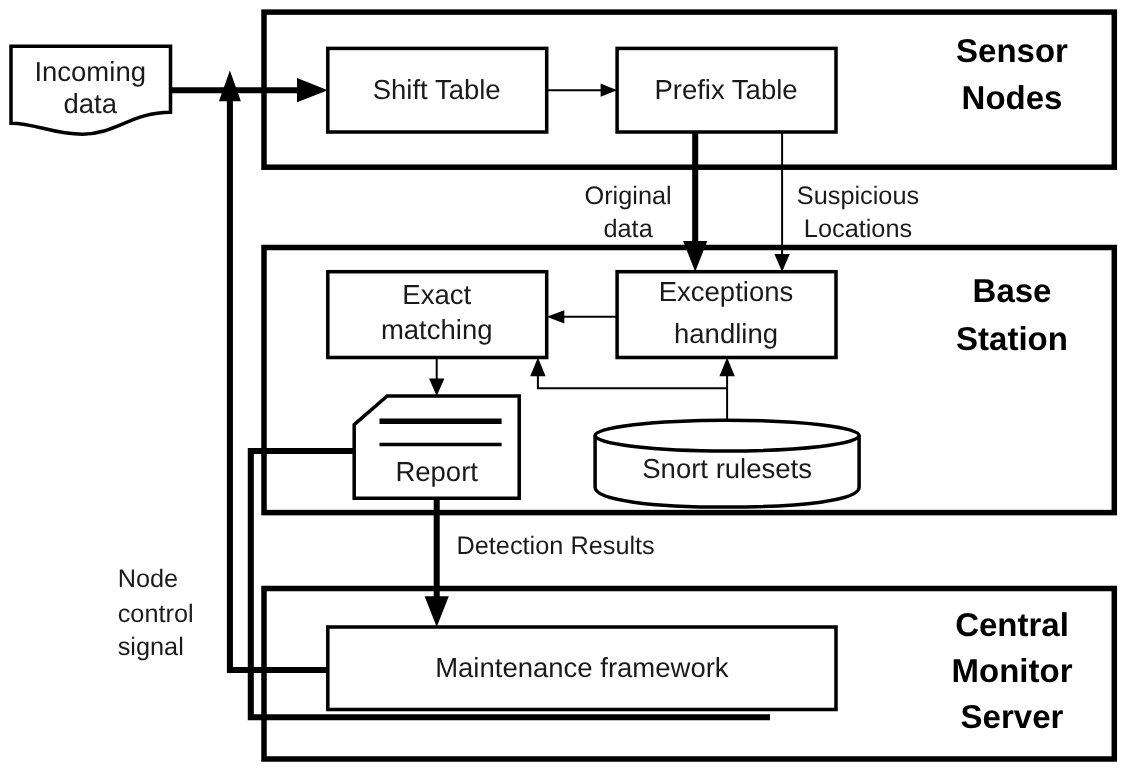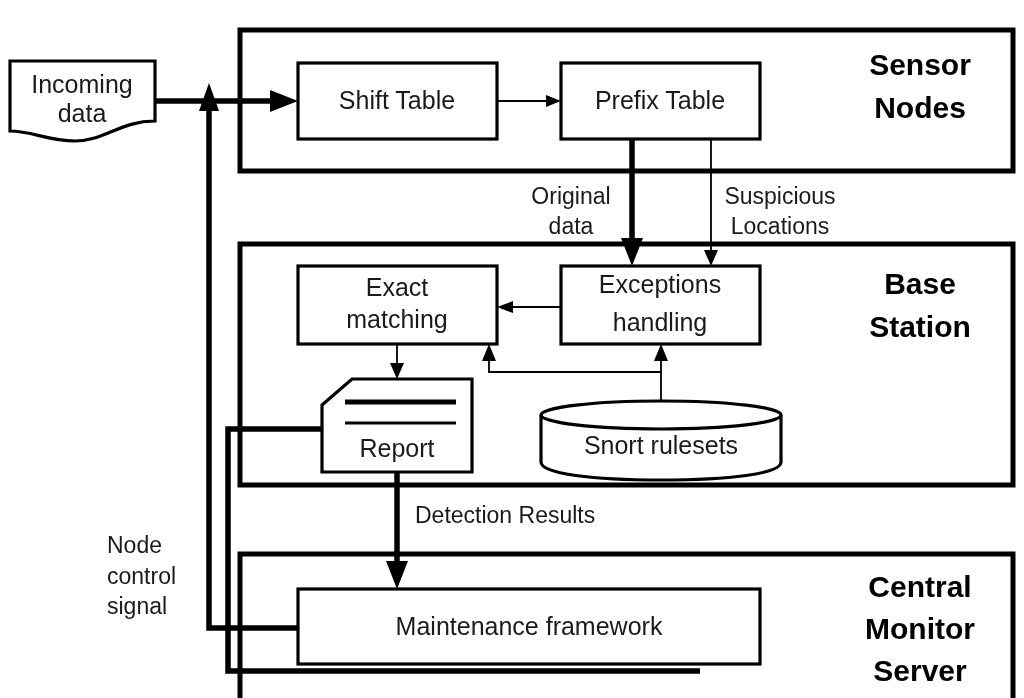--- a/index.html
+++ b/index.html
@@ -10,21 +10,20 @@
   body {
     width: 1024px;
     height: 698px;
     overflow: hidden;
     font-family: "Liberation Sans", sans-serif;
   }
   #diagram-root {
     position: relative;
     width: 1024px;
     height: 668px;
-    margin-top: 19px;
   }
   svg#diagram {
     display: block;
     width: 1024px;
     height: 698px;
   }
   .shape-fill { fill: #ffffff; }
   .stroke-thick {
     fill: none;
     stroke: #000000;

